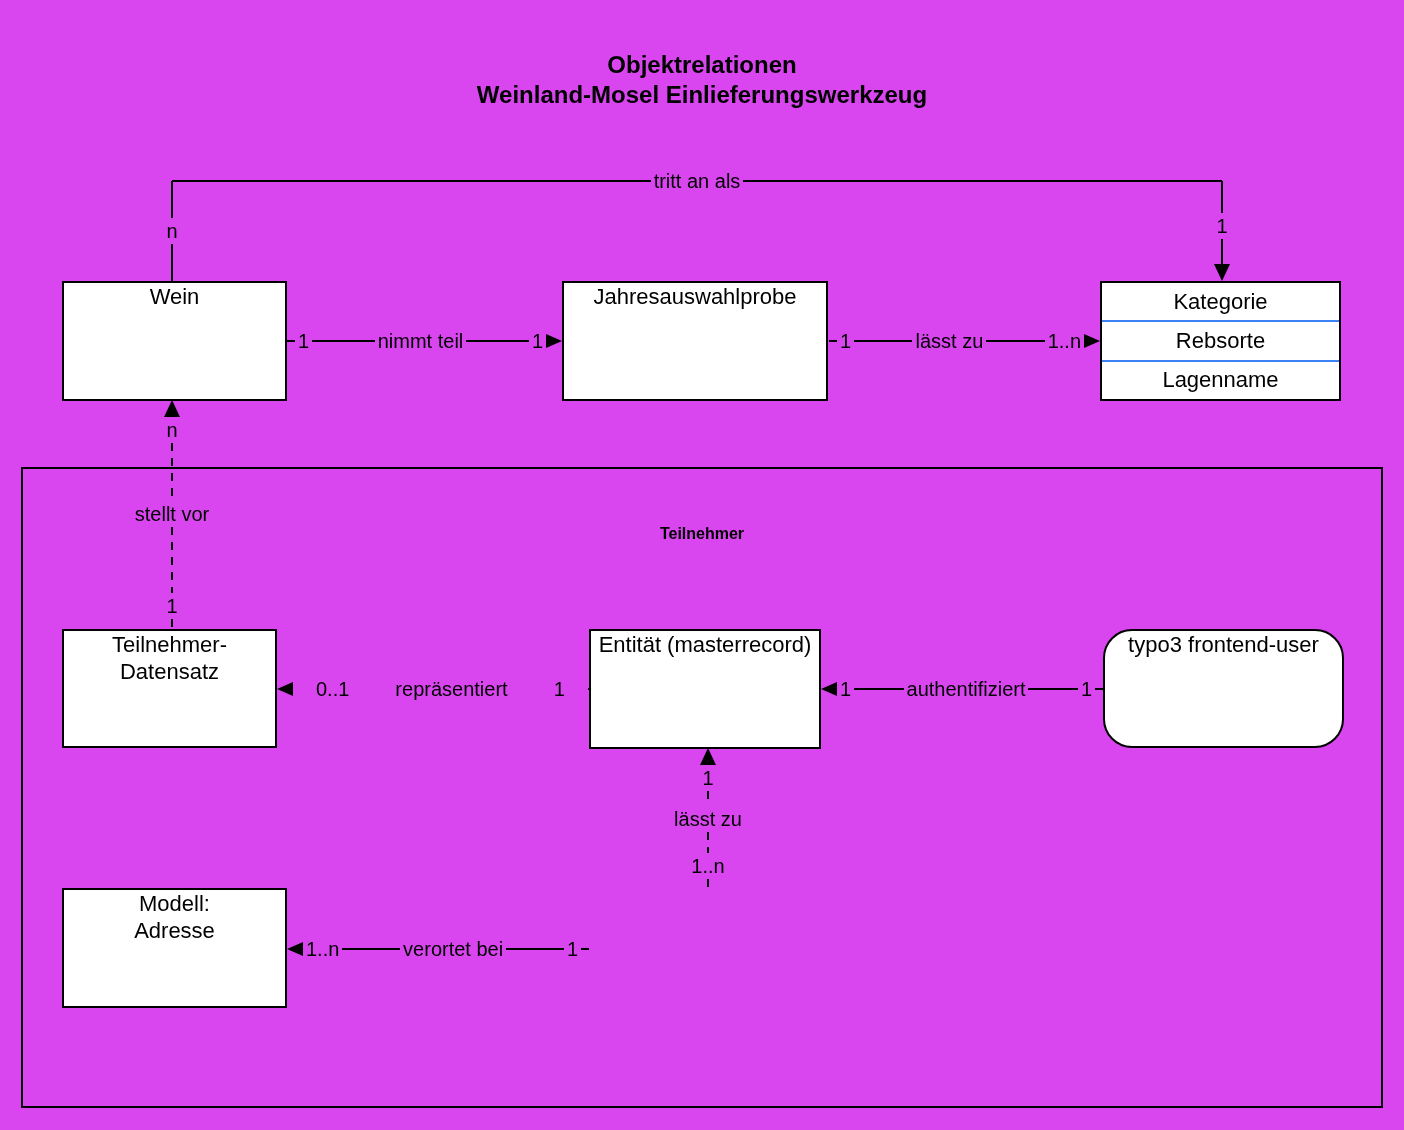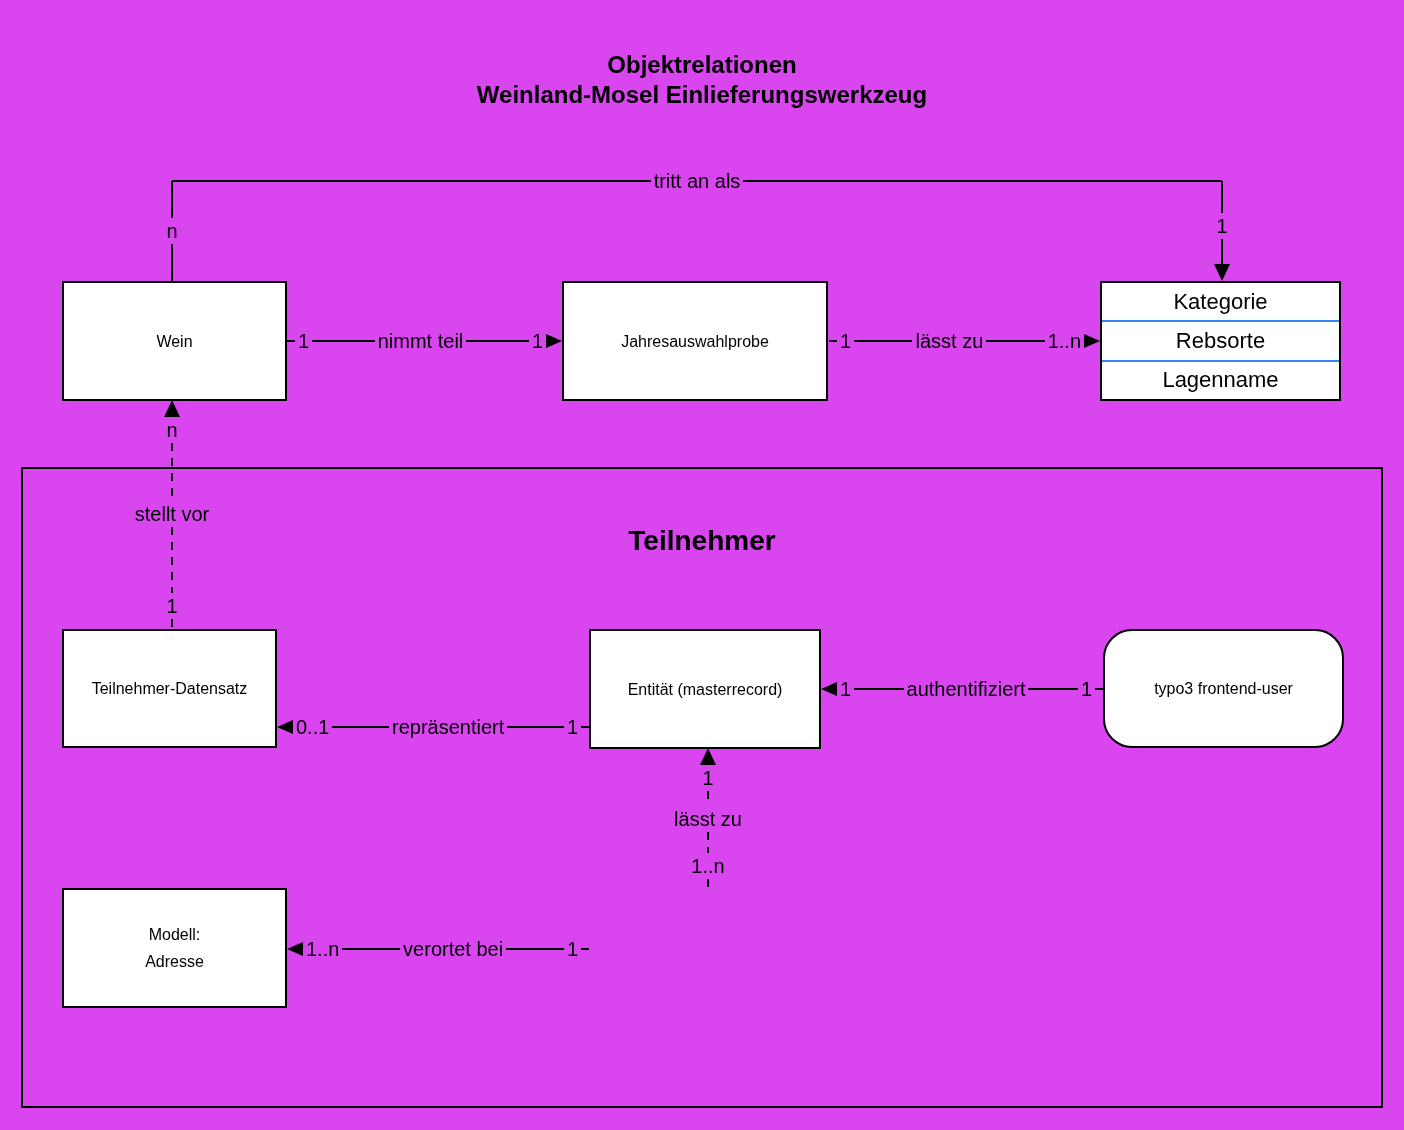--- a/index.html
+++ b/index.html
@@ -14,22 +14,22 @@
   }
   
   .title{
     position:absolute;left:0;top:50px;width:1404px;
     text-align:center;font-weight:bold;font-size:24px;line-height:30px;
   }
   
   .box{
     position:absolute;box-sizing:border-box;
     border:2px solid #000;background:#fff;
-    display:flex;flex-direction:column;align-items:center;justify-content:center;
-    font-size:16px;line-height:27px;text-align:center;
+    display:flex;flex-direction:column;align-items:center;
+    font-size:22px;line-height:27px;text-align:center;
   }
   #wein{left:62px;top:281px;width:225px;height:120px;}
   #jahres{left:562px;top:281px;width:266px;height:120px;}
   #td{left:62px;top:629px;width:215px;height:119px;}
   #ent{left:589px;top:629px;width:232px;height:120px;}
   #typo3{left:1103px;top:629px;width:241px;height:119px;border-radius:29px;}
   #modell{left:62px;top:888px;width:225px;height:120px;}
   #betrieb{left:589px;top:889px;width:240px;height:119px;}
   
   #stack{
@@ -42,42 +42,42 @@
     border-top:2px solid #3b82f6;
   }
   #stack .srow:first-child{border-top:none;}
   
   #teilnehmer{
     position:absolute;left:21px;top:467px;width:1362px;height:641px;
     box-sizing:border-box;border:2px solid #000;background:transparent;
   }
   #teilnehmer .clabel{
     position:absolute;left:0;top:56px;width:100%;
-    text-align:center;font-weight:bold;font-size:28px;
+    text-align:center;font-weight:bold;font-size:16px;
   }
   
   .rel-h{position:absolute;display:flex;align-items:center;}
   .rel-v{position:absolute;display:flex;flex-direction:column;align-items:center;}
   .hseg{height:2px;background:#000;}
   .vseg{width:2px;background:#000;}
   .grow{flex:1;}
   .vdash{width:2px;background:repeating-linear-gradient(to bottom,#000 0 8px,transparent 8px 15px);}
   .elbl{font-size:20px;line-height:22px;white-space:nowrap;padding:0 3px;background:#fff0;}
   .rel-v .elbl{padding:2px 0;}
   .arr-r{width:0;height:0;border-top:7px solid transparent;border-bottom:7px solid transparent;border-left:16px solid #000;}
   .arr-l{width:0;height:0;border-top:7px solid transparent;border-bottom:7px solid transparent;border-right:16px solid #000;}
   .arr-u{width:0;height:0;border-left:8px solid transparent;border-right:8px solid transparent;border-bottom:17px solid #000;}
   .arr-d{width:0;height:0;border-left:8px solid transparent;border-right:8px solid transparent;border-top:17px solid #000;}
   
   #rel-tritt-h{left:172px;top:170px;width:1050px;height:22px;text-align:right;}
   #rel-tritt-left{left:160px;top:181px;width:24px;height:100px;}
   #rel-tritt-right{left:1210px;top:181px;width:24px;height:100px;}
   #rel-nimmt{left:287px;top:328px;width:275px;height:25px;}
   #rel-laesst{left:829px;top:328px;width:271px;height:25px;}
-  #rel-repr{left:277px;top:714px;width:312px;height:25px;}
+  #rel-repr{left:277px;top:676px;width:312px;height:25px;gap:20px;}
   #rel-auth{left:821px;top:676px;width:282px;height:25px;}
   #rel-verortet{left:287px;top:936px;width:302px;height:25px;}
   #rel-stellt{left:140px;top:400px;width:64px;height:229px;}
   #rel-gehoert{left:676px;top:748px;width:64px;height:141px;}
 </style>
 </head>
 <body>
 
 <div class="canvas">
 

